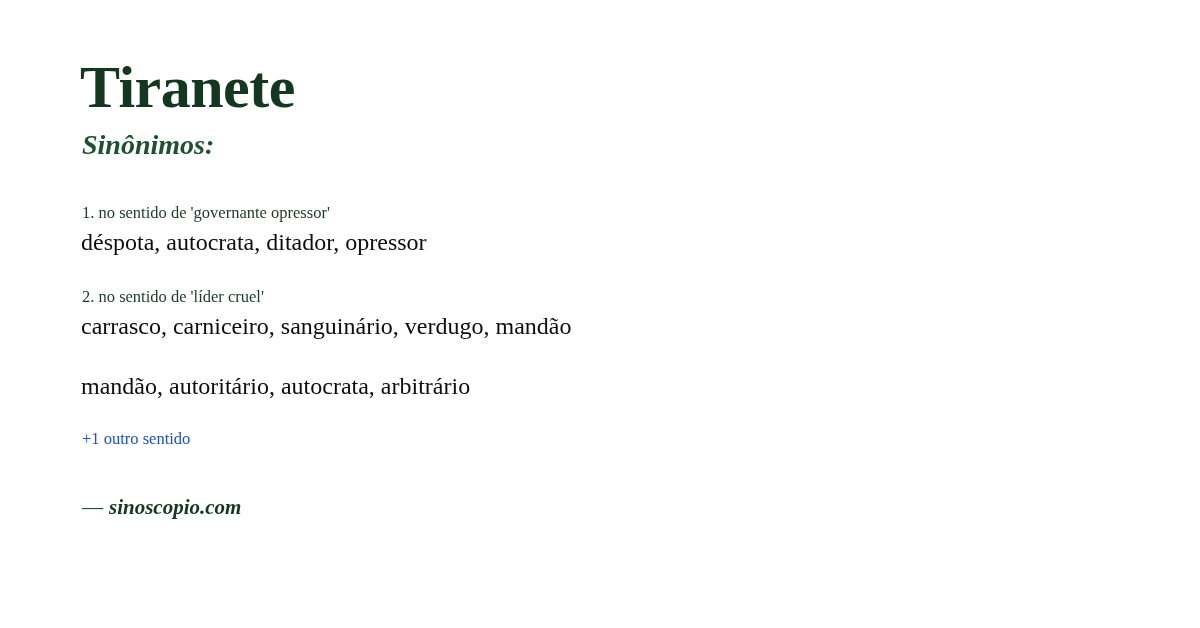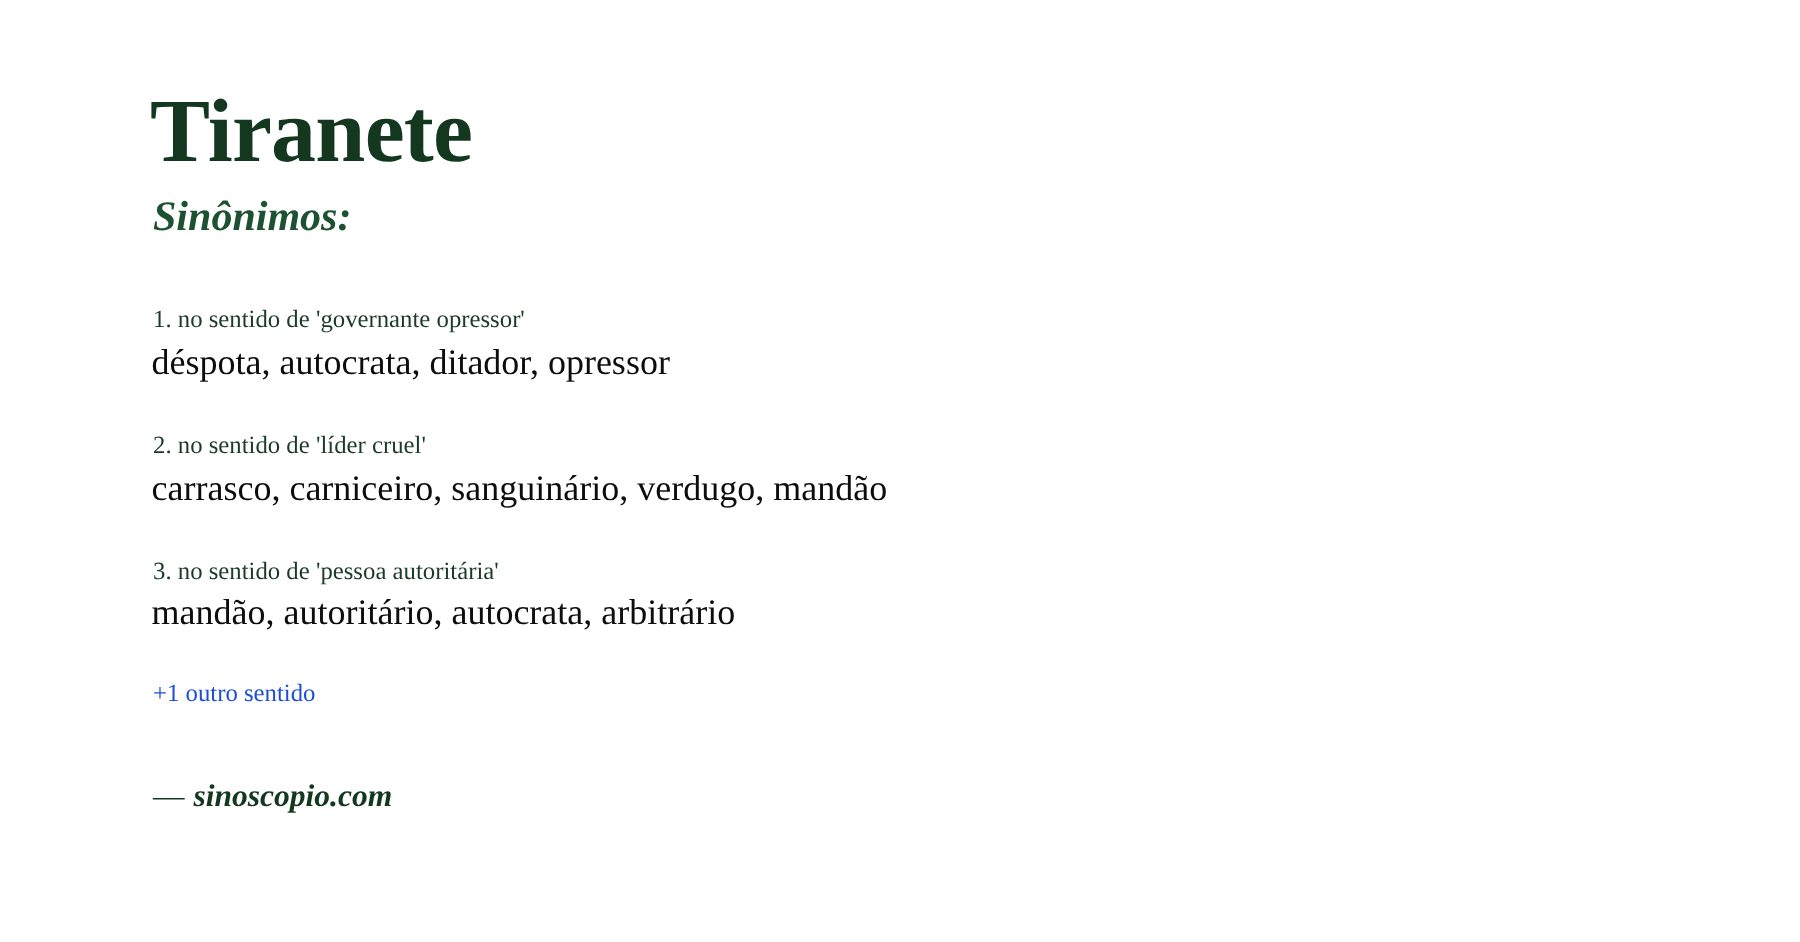--- a/index.html
+++ b/index.html
@@ -11,21 +11,21 @@
     height: 628px;
     background: #ffffff;
     font-family: "Liberation Serif", "DejaVu Serif", serif;
     overflow: hidden;
   }
   .card {
     position: relative;
     width: 1182px;
     height: 628px;
     box-sizing: border-box;
-    padding: 56px 100px 40px 100px;
+    padding: 56px 100px 40px 80px;
   }
   .headword {
     font-family: "Liberation Serif", "DejaVu Serif", serif;
     font-weight: 700;
     font-size: 60px;
     line-height: 1.05;
     color: #13381f;
     margin: 0;
     letter-spacing: -0.5px;
   }
@@ -95,21 +95,20 @@
       <div class="sense-label">1. no sentido de 'governante opressor'</div>
       <div class="sense-words">déspota, autocrata, ditador, opressor</div>
     </div>
 
     <div class="sense">
       <div class="sense-label">2. no sentido de 'líder cruel'</div>
       <div class="sense-words">carrasco, carniceiro, sanguinário, verdugo, mandão</div>
     </div>
 
     <div class="sense">
-      <div class="sense-label">3. no sentido de 'pessoa autoritária'</div>
       <div class="sense-words">mandão, autoritário, autocrata, arbitrário</div>
     </div>
 
   </div>
 
   <div class="more-senses">+1 outro sentido</div>
 
   <div class="source">
     <span class="dash">—</span><span>sinoscopio.com</span>
   </div>

